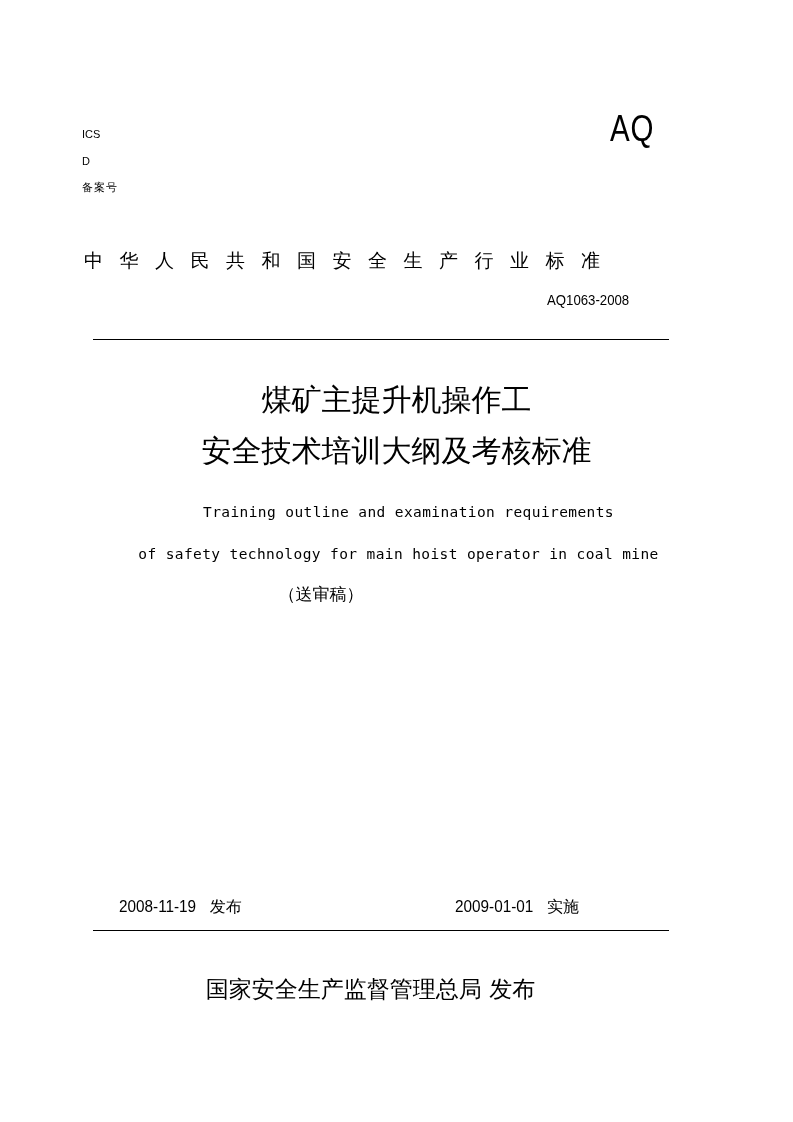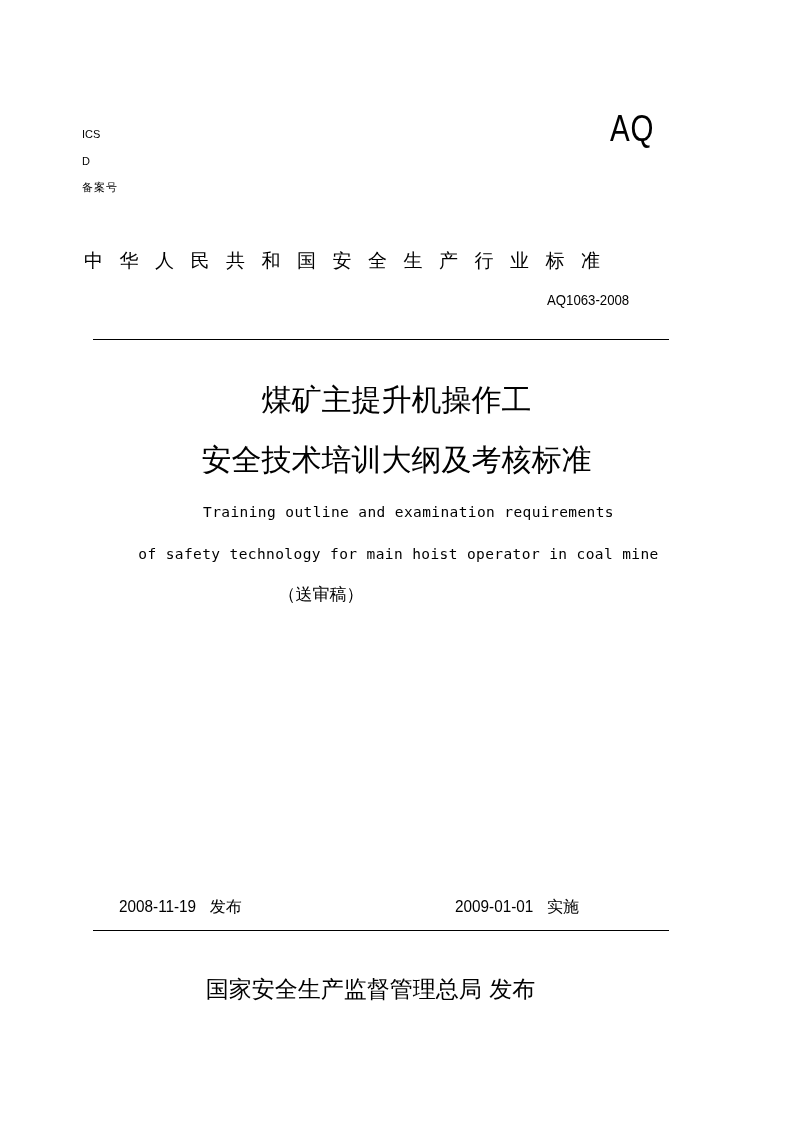--- a/index.html
+++ b/index.html
@@ -67,21 +67,21 @@
     #rule-bottom { top: 930px; }
 
     .cn-title {
       left: 0;
       width: 793px;
       text-align: center;
       font-size: 30px;
       line-height: 40px;
     }
     #cn-title-line1 { top: 380px; }
-    #cn-title-line2 { top: 440px; }
+    #cn-title-line2 { top: 431px; }
 
     .en-title {
       left: 0;
       width: 793px;
       text-align: center;
       font-family: "DejaVu Sans Mono", monospace;
       font-size: 14.5px;
       line-height: 20px;
       letter-spacing: 0.4px;
     }

